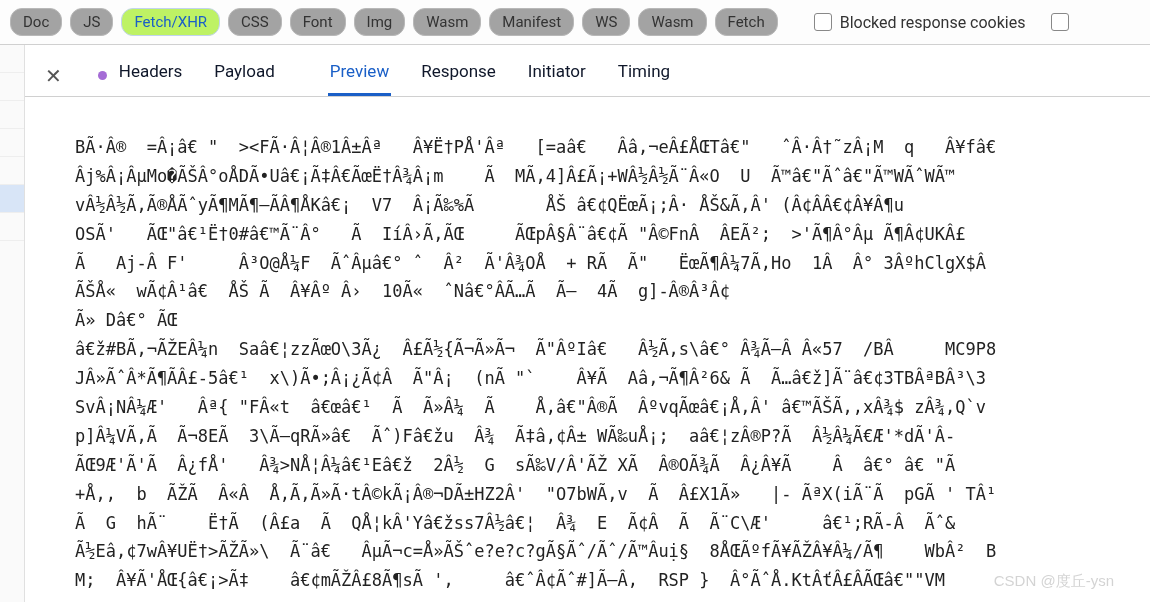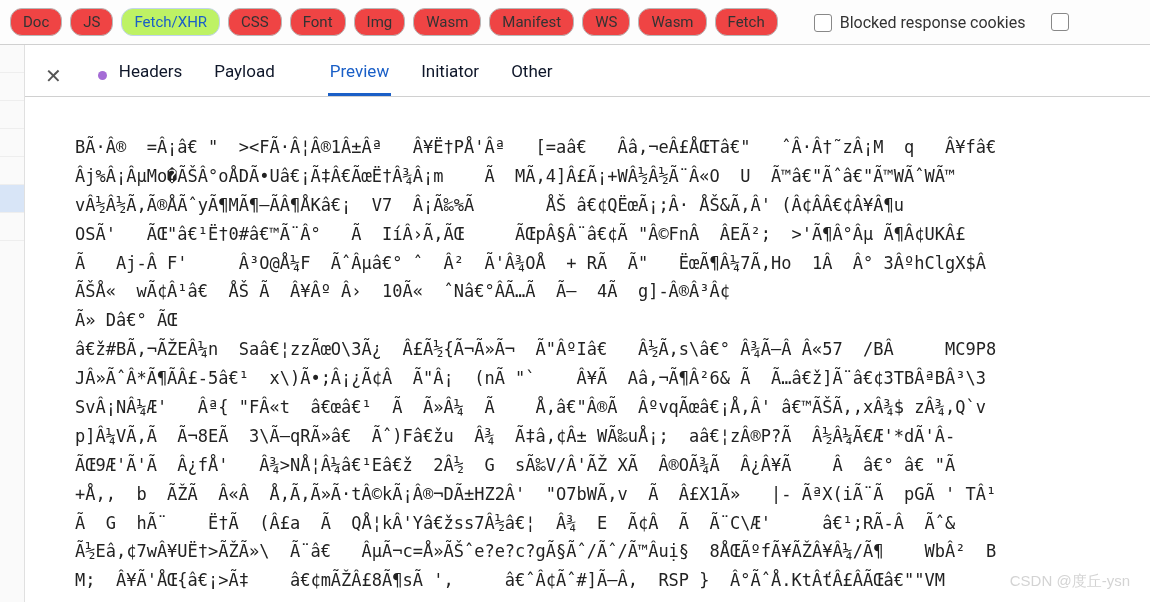--- a/index.html
+++ b/index.html
@@ -19,32 +19,32 @@
       padding: 8px 10px;
       border-bottom: 1px solid #d0d0d0;
       background: #fdfdfd;
     }
     .filter-pill {
       padding: 4px 12px;
       border: 1px solid #b8b8b8;
       border-radius: 12px;
       font-size: 15px;
       color: #333;
-      background: #ef4444;
+      background: #a3a3a3;
       cursor: pointer;
       white-space: nowrap;
     }
     .filter-pill.active {
       background: #bef264;
       color: #1a5fc7;
       border-color: #c1d4ee;
     }
     .blocked-cookies {
       display: flex;
-      align-items: flex-end;
+      align-items: center;
       gap: 8px;
       margin-left: 28px;
       font-size: 16px;
       color: #333;
     }
     .checkbox {
       width: 18px;
       height: 18px;
       border: 1.5px solid #888;
       border-radius: 3px;
@@ -110,21 +110,21 @@
       font-family: "Consolas", "Menlo", monospace;
       font-size: 17px;
       line-height: 1.7;
       color: #222;
       white-space: pre-wrap;
       word-break: break-all;
       overflow: hidden;
     }
     .watermark {
       position: absolute;
-      right: 20px;
+      right: 36px;
       bottom: 14px;
       font-size: 15px;
       color: rgba(130,130,130,0.35);
       font-family: Arial, sans-serif;
     }
   </style>
 </head>
 <body>
 
 <div class="filter-bar">
@@ -157,22 +157,23 @@
     <div class="sidebar-item"></div>
   </div>
 
   <div class="content">
     <div class="tabs-row">
       <span class="close-btn">✕</span>
       <span class="dot"></span>
       <span class="tab">Headers</span>
       <span class="tab">Payload</span>
       <span class="tab active">Preview</span>
+      <span class="tab">Response</span>
       <span class="tab">Initiator</span>
-      <span class="tab">Other</span>
+      <span class="tab">Timing</span>
     </div>
 
     <div class="preview-body" id="preview-body">BÃ·Â®  =Â¡â€ "  &gt;&lt;FÃ·Â¦Â®1Â±Âª   Â¥Ë†PÅ'Âª   [=aâ€   Ââ,¬eÂ£ÅŒTâ€"   ˆÂ·Â†˜zÂ¡M  q   Â¥fâ€
 Âj%Â¡ÂµMo�ÃŠÂ°oÅDÃ•Uâ€¡Ã‡Â€ÃœË†Â¾Â¡m    Ã  MÃ,4]Â£Ã¡+WÂ½Â½Ã¨Â«O  U  Ã™â€"Ãˆâ€"Ã™WÃˆWÃ™
 vÂ½Â½Ã,Ã®ÅÃˆyÃ¶MÃ¶–ÃÂ¶ÅKâ€¡  V7  Â¡Ã‰%Ã       ÅŠ â€¢QËœÃ¡;Â· ÅŠ&amp;Ã,Â' (Â¢ÂÂ€¢Â¥Â¶u
 OSÃ'   ÃŒ"â€¹Ë†0#â€™Ã¨Â°   Ã  IíÂ›Ã,ÃŒ     ÃŒpÂ§Â¨â€¢Ã "Â©FnÂ  ÂEÃ²;  &gt;'Ã¶Â°Âµ Ã¶Â¢UKÂ£
 Ã   Aj-Â F'     Â³O@Å¼F  ÃˆÂµâ€° ˆ  Â²  Ã'Â¾OÅ  + RÃ  Ã"   ËœÃ¶Â¼7Ã,Ho  1Â  Â° 3ÂºhClgX$Â
 ÃŠÅ«  wÃ¢Â¹â€  ÅŠ Ã  Â¥Âº Â›  10Ã«  ˆNâ€°ÂÃ…Ã  Ã—  4Ã  g]-Â®Â³Â¢
 Ã» Dâ€° ÃŒ
 â€ž#BÃ,¬ÃŽEÂ¼n  Saâ€¦zzÃœO\3Ã¿  Â£Ã½{Ã¬Ã»Ã¬  Ã"ÂºIâ€   Â½Ã,s\â€° Â¾Ã—Â Â«57  /BÂ     MC9P8

